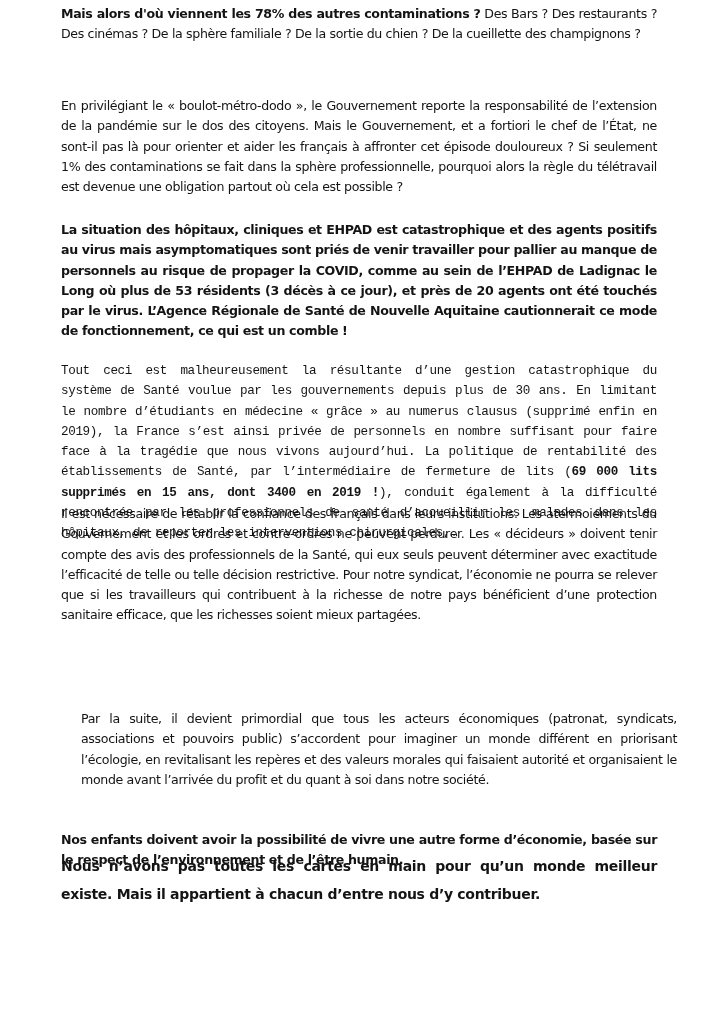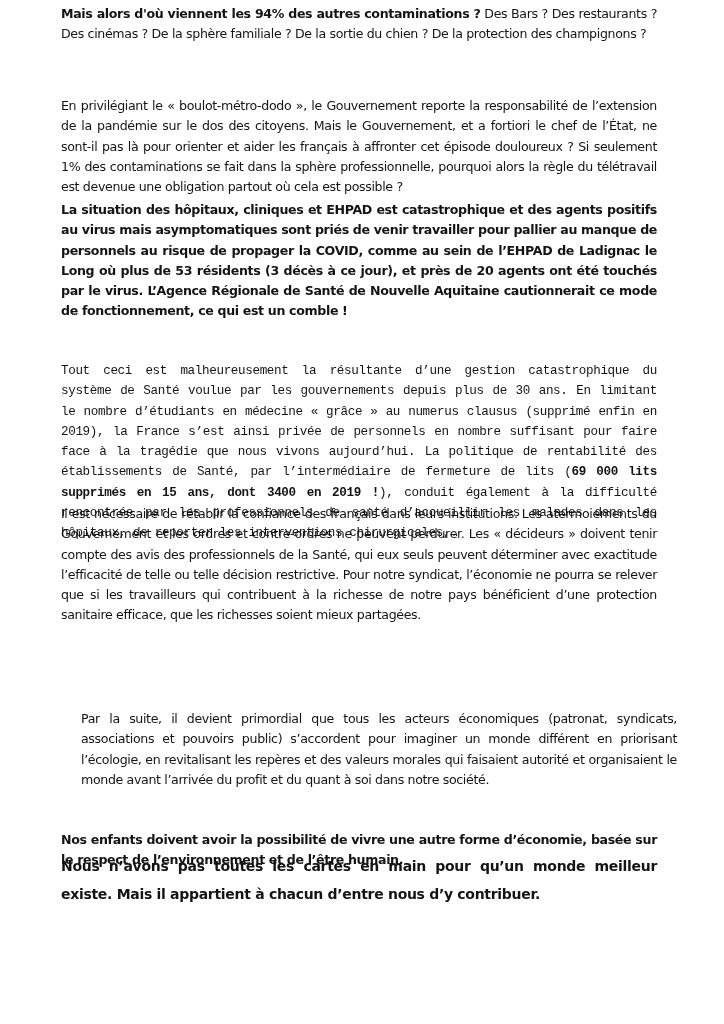--- a/index.html
+++ b/index.html
@@ -15,28 +15,28 @@
   .para { margin: 0; text-align: justify; position: absolute; left: 0; width: 596px; }
   .b { font-weight: bold; }
   .big { font-size: 14px; line-height: 28px; letter-spacing: -0.3px; }
 </style>
 </head>
 <body>
 
 <div class="page">
 
   <p class="para" style="top:4px;">
-    <span class="b">Mais alors d'où viennent les 94% des autres contaminations ?</span><span> Des Bars ? Des restaurants ? Des cinémas ? De la sphère familiale ? De la sortie du chien ? De la protection des champignons ?</span>
+    <span class="b">Mais alors d'où viennent les 78% des autres contaminations ?</span><span> Des Bars ? Des restaurants ? Des cinémas ? De la sphère familiale ? De la sortie du chien ? De la cueillette des champignons ?</span>
   </p>
 
   <p class="para" style="top:96px;">
     <span>En privilégiant le « boulot-métro-dodo », le Gouvernement reporte la responsabilité de l’extension de la pandémie sur le dos des citoyens. Mais le Gouvernement, et a fortiori le chef de l’État, ne sont-il pas là pour orienter et aider les français à affronter cet épisode douloureux ? Si seulement 1% des contaminations se fait dans la sphère professionnelle, pourquoi alors la règle du télétravail est devenue une obligation partout où cela est possible ?</span>
   </p>
 
-  <p class="para b" style="top:200px;">
+  <p class="para b" style="top:220px;">
     <span>La situation des hôpitaux, cliniques et EHPAD est catastrophique et des agents positifs au virus mais asymptomatiques sont priés de venir travailler pour pallier au manque de personnels au risque de propager la COVID, comme au sein de l’EHPAD de Ladignac le Long où plus de 53 résidents (3 décès à ce jour), et près de 20 agents ont été touchés par le virus. L’Agence Régionale de Santé de Nouvelle Aquitaine cautionnerait ce mode de fonctionnement, ce qui est un comble !</span>
   </p>
 
   <p class="para" style="top:361px;font-family:Liberation Mono, monospace;">
     <span>Tout ceci est malheureusement la résultante d’une gestion catastrophique du système de Santé voulue par les gouvernements depuis plus de 30 ans. En limitant le nombre d’étudiants en médecine « grâce » au numerus clausus (supprimé enfin en 2019), la France s’est ainsi privée de personnels en nombre suffisant pour faire face à la tragédie que nous vivons aujourd’hui. La politique de rentabilité des établissements de Santé, par l’intermédiaire de fermeture de lits (</span><span class="b">69 000 lits supprimés en 15 ans, dont 3400 en 2019 !</span><span>), conduit également à la difficulté rencontrée par les professionnels de santé d’accueillir les malades dans les hôpitaux, de reporter les interventions chirurgicales,…</span>
   </p>
 
   <p class="para" style="top:504px;">
     <span>Il est nécessaire de rétablir la confiance des français dans leurs institutions. Les atermoiements du Gouvernement et les ordres et contre-ordres ne peuvent perdurer. Les « décideurs » doivent tenir compte des avis des professionnels de la Santé, qui eux seuls peuvent déterminer avec exactitude l’efficacité de telle ou telle décision restrictive. Pour notre syndicat, l’économie ne pourra se relever que si les travailleurs qui contribuent à la richesse de notre pays bénéficient d’une protection sanitaire efficace, que les richesses soient mieux partagées.</span>
   </p>

